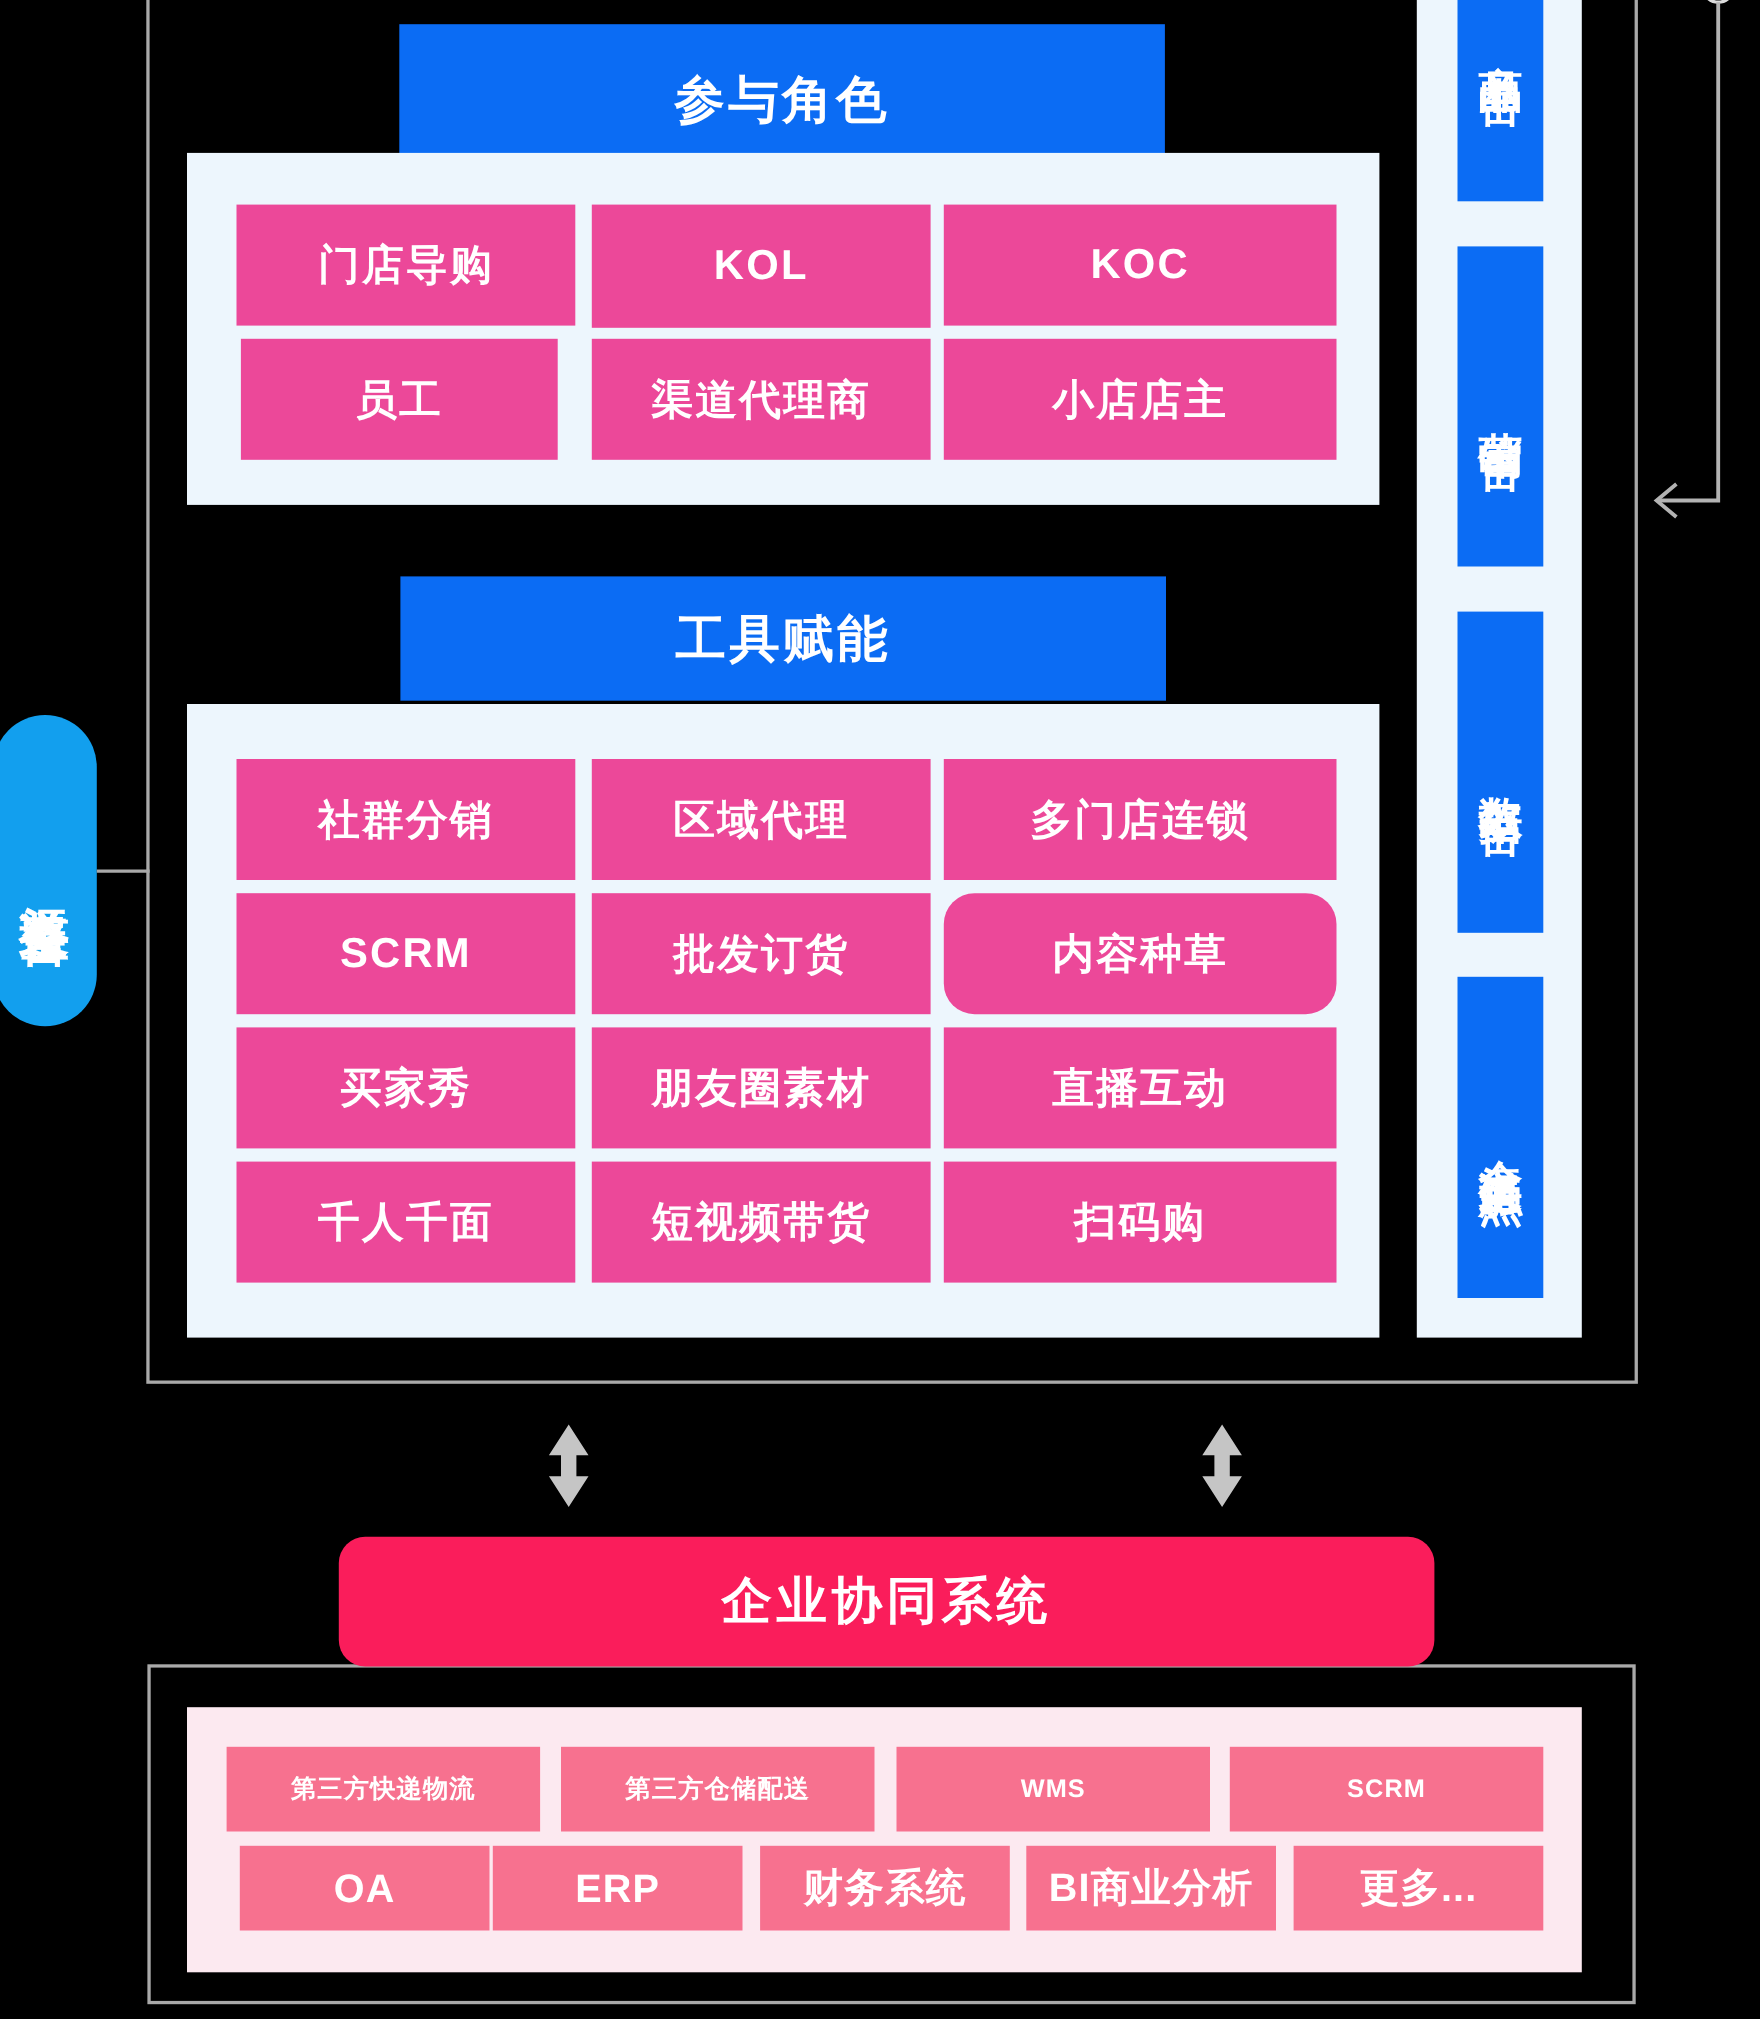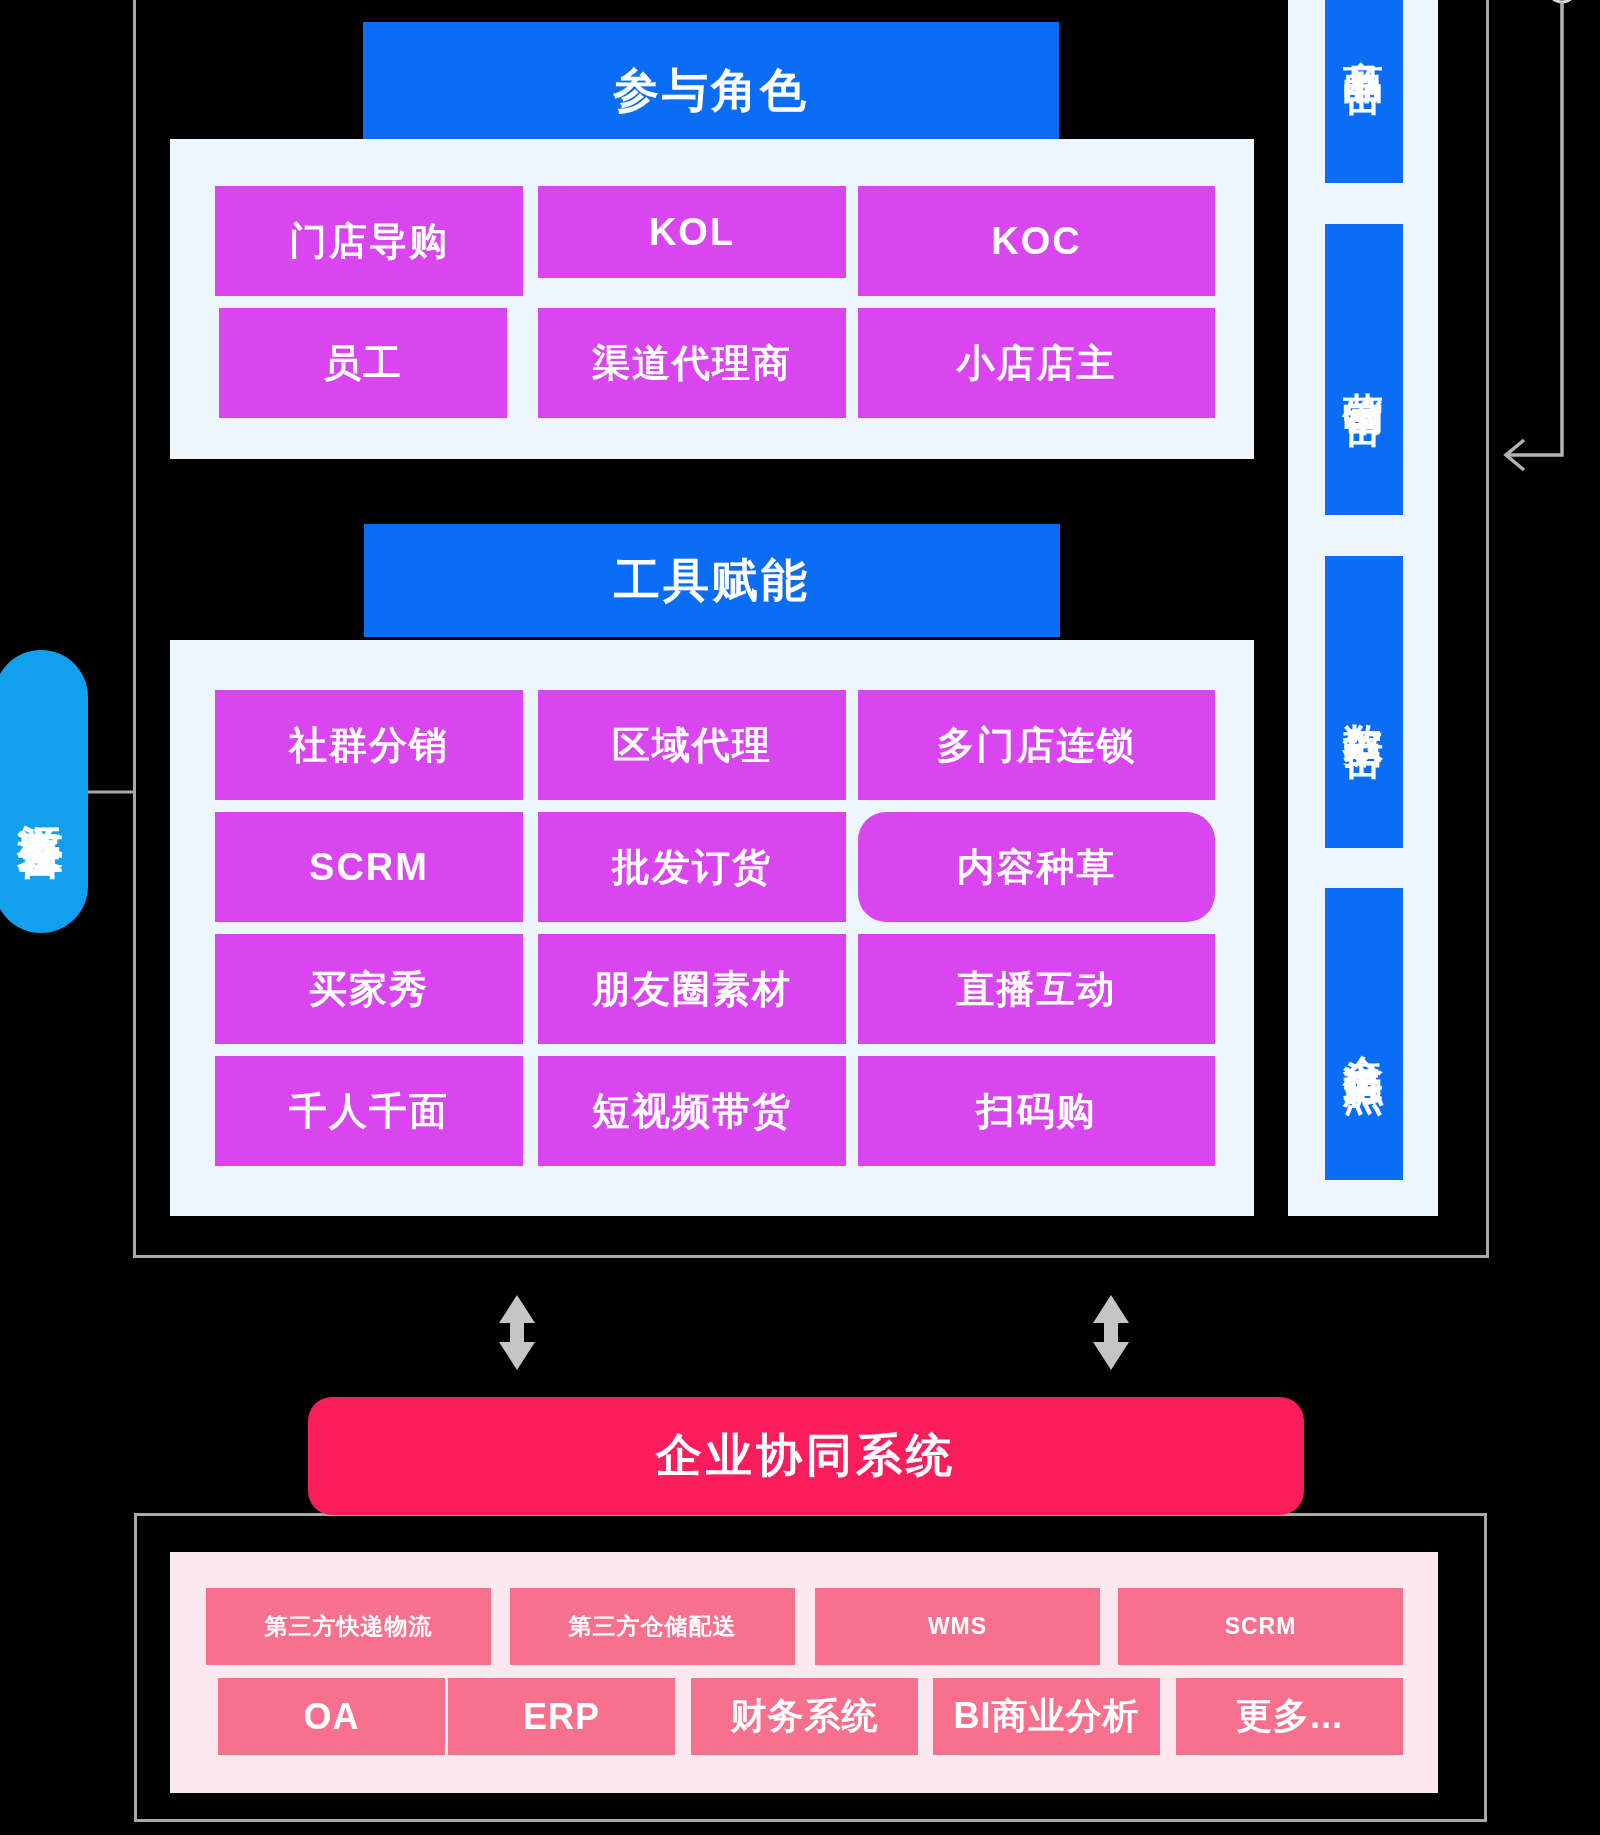--- a/index.html
+++ b/index.html
@@ -3,21 +3,21 @@
 <meta charset="utf-8">
 <style>
   html,body{margin:0;padding:0;background:#000;}
   #stage{position:relative;width:1600px;height:1835px;overflow:hidden;background:#000;
          font-family:"Liberation Sans",sans-serif;}
   .abs{position:absolute;box-sizing:border-box;}
   .frame{border:3px solid #a9a9a9;background:#000;}
   .hdr{background:#0b6cf4;color:#fff;font-weight:bold;font-size:46px;letter-spacing:3px;
        display:flex;align-items:center;justify-content:center;}
   .panel-blue{background:#edf6fd;}
-  .btn-blue{background:#d946ef;color:#fff;font-weight:bold;font-size:38px;letter-spacing:2px;
+  .btn-blue{background:#ec4899;color:#fff;font-weight:bold;font-size:38px;letter-spacing:2px;
             display:flex;align-items:center;justify-content:center;}
   .strip{background:#edf6fd;}
   .plat{background:#0b6cf4;color:#fff;font-weight:bold;font-size:40px;
         display:flex;align-items:center;justify-content:center;}
   .plat span{writing-mode:vertical-rl;text-orientation:upright;letter-spacing:5px;}
   .pill{background:#129fee;color:#fff;font-weight:bold;font-size:46px;border-radius:47px;
         display:flex;align-items:center;justify-content:center;}
   .pill span{writing-mode:vertical-rl;text-orientation:upright;letter-spacing:3px;}
   .hdr-pink{background:#fa1d5b;color:#fff;font-weight:bold;font-size:46px;letter-spacing:4px;
             display:flex;align-items:center;justify-content:center;border-radius:24px;}
@@ -35,21 +35,21 @@
   <div class="abs frame" style="left:133px;top:-120px;width:1356px;height:1378px;"></div>
 
   <div class="abs hdr" style="left:363px;top:22px;width:696px;height:137px;text-align:center;">
     <span>参与角色</span>
   </div>
   <div class="abs panel-blue" style="left:170px;top:139px;width:1084px;height:320px;"></div>
 
   <div class="abs btn-blue" style="left:215px;top:186px;width:308px;height:110px;">
       <span>门店导购</span>
     </div>
-  <div class="abs btn-blue" style="left:538px;top:186px;width:308px;height:92px;">
+  <div class="abs btn-blue" style="left:538px;top:186px;width:308px;height:112px;">
       <span>KOL</span>
     </div>
   <div class="abs btn-blue" style="left:858px;top:186px;width:357px;height:110px;">
       <span>KOC</span>
     </div>
   <div class="abs btn-blue" style="left:219px;top:308px;width:288px;height:110px;">
       <span>员工</span>
     </div>
   <div class="abs btn-blue" style="left:538px;top:308px;width:308px;height:110px;">
       <span>渠道代理商</span>

